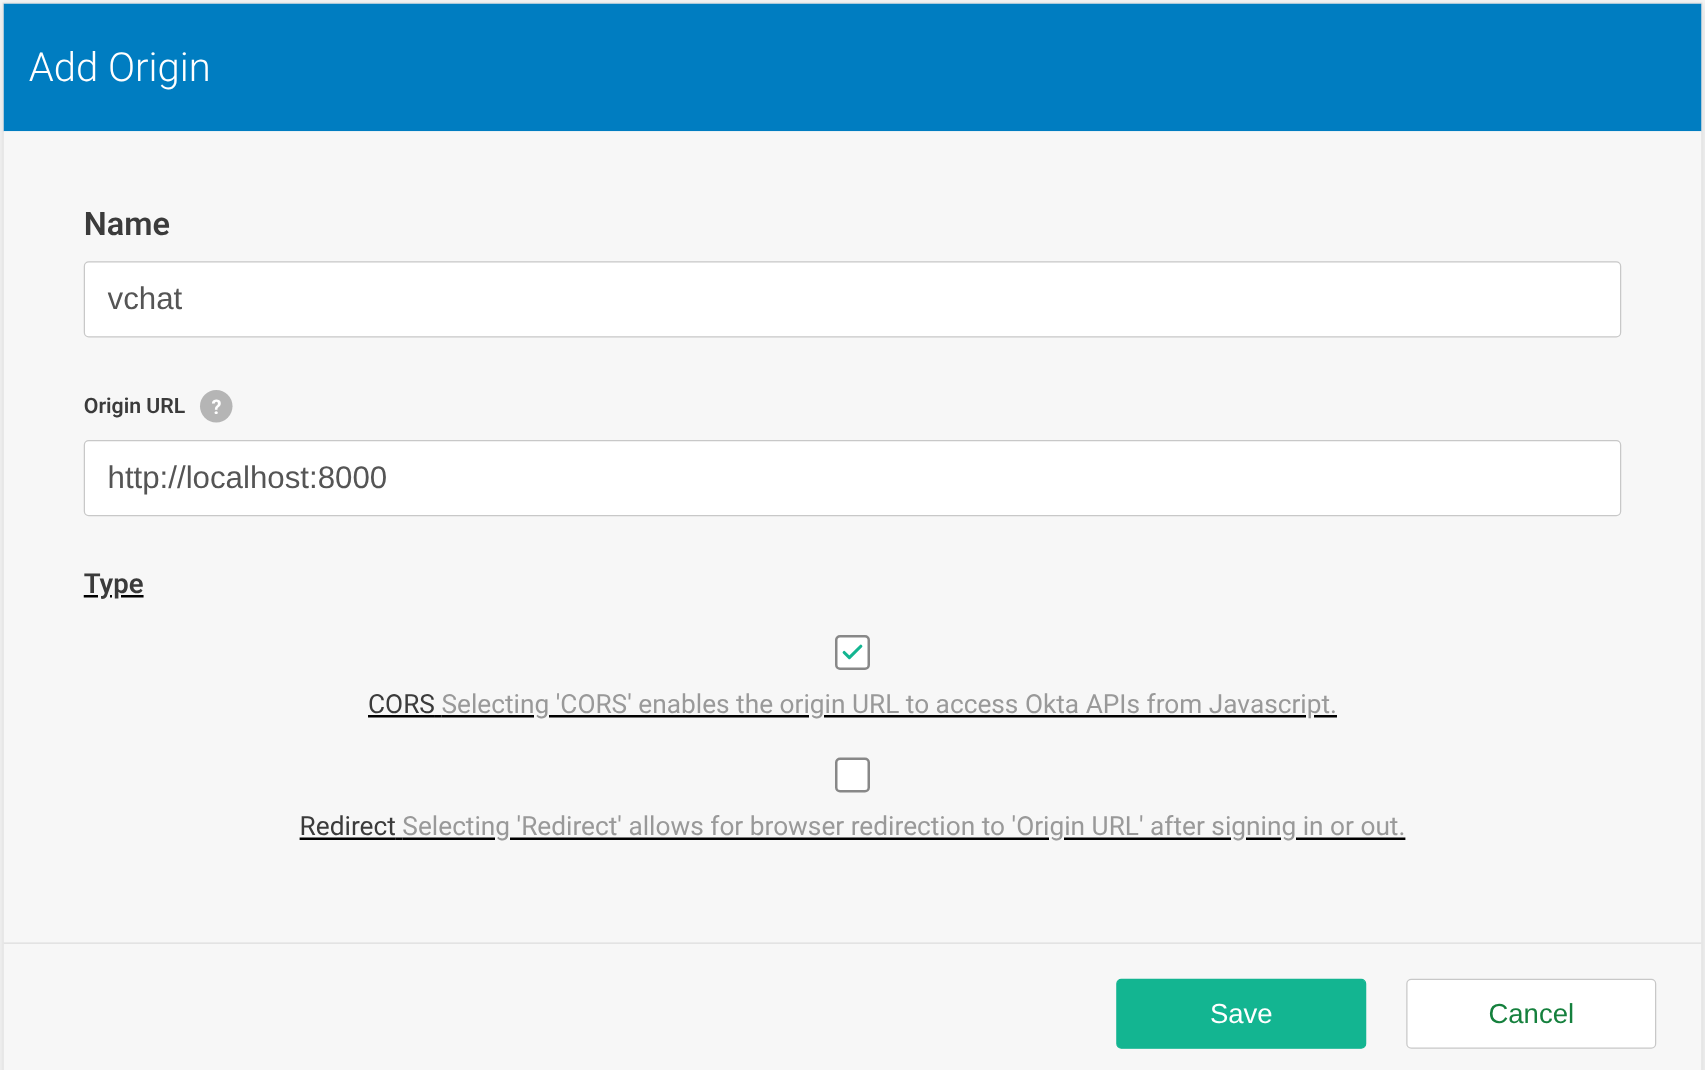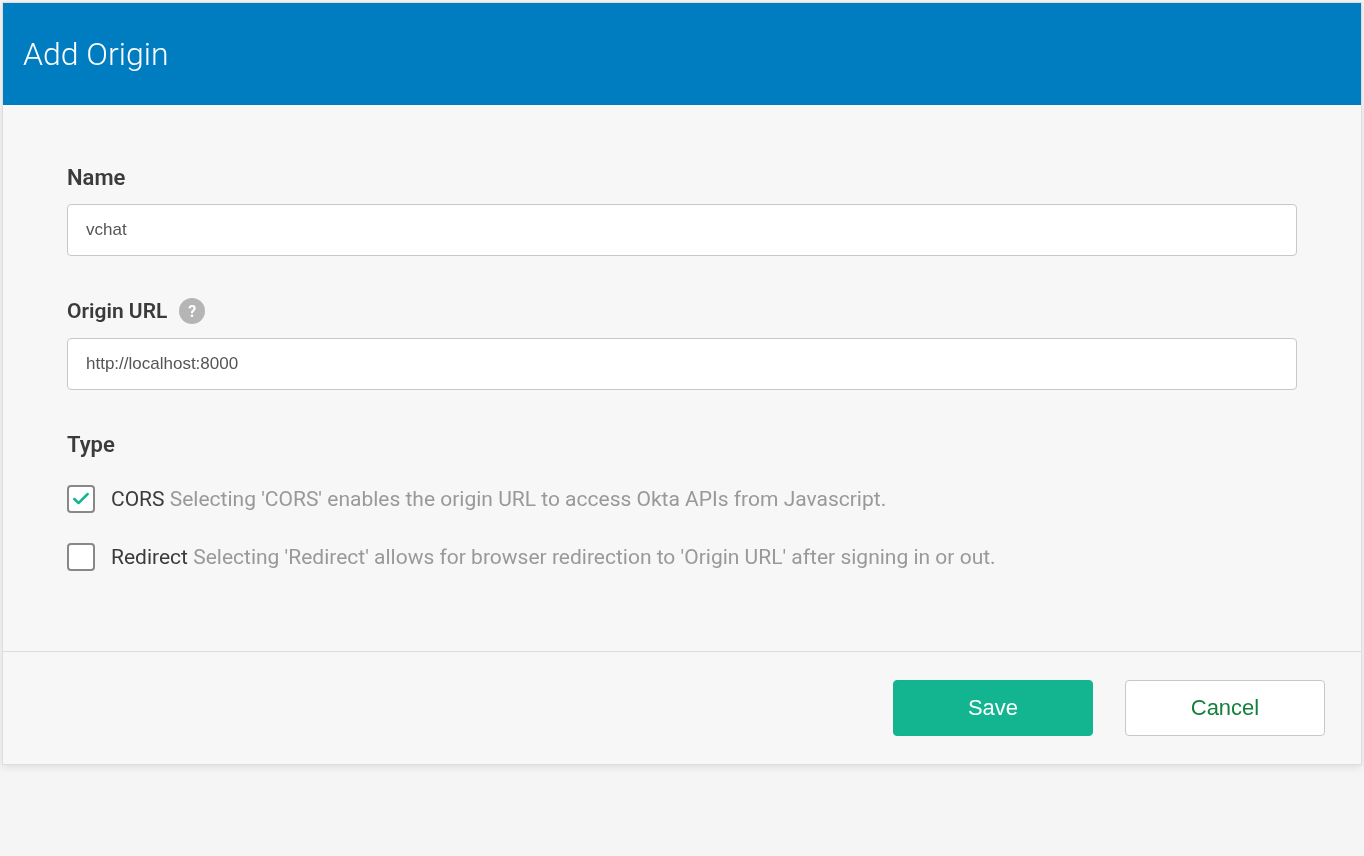--- a/index.html
+++ b/index.html
@@ -42,80 +42,82 @@
       background: #f7f7f7;
     }
     
     .form-group {
       margin-bottom: 42px;
     }
     
     .form-label {
       display: block;
       color: #3b3b3b;
-      font-size: 22px;
+      font-size: 26px;
       font-weight: 600;
       margin-bottom: 14px;
     }
     
     .form-label-row {
       display: flex;
       align-items: center;
       gap: 12px;
       margin-bottom: 14px;
     }
     
     .form-label-inline {
       color: #3b3b3b;
-      font-size: 21px;
+      font-size: 17px;
       font-weight: 600;
     }
     
     .help-icon {
       display: inline-flex;
       align-items: center;
       justify-content: center;
       width: 26px;
       height: 26px;
       border-radius: 50%;
       background: #b5b5b5;
       color: #ffffff;
       font-size: 16px;
       font-weight: 700;
       cursor: pointer;
     }
     
     .form-input {
       width: 100%;
       padding: 15px 18px;
-      font-size: 17px;
+      font-size: 25px;
       color: #555;
       background: #ffffff;
       border: 1px solid #c8c8c8;
       border-radius: 4px;
       outline: none;
     }
     
     .type-section {
       margin-top: 8px;
+      text-decoration: underline;
     }
     
     .type-label {
       color: #3b3b3b;
       font-size: 22px;
       font-weight: 600;
       margin-bottom: 28px;
       display: block;
     }
     
     .checkbox-row {
       display: flex;
       align-items: center;
       gap: 16px;
       margin-bottom: 30px;
+      flex-direction: column;
     }
     
     .checkbox {
       width: 28px;
       height: 28px;
       border: 2px solid #888;
       border-radius: 4px;
       background: #ffffff;
       display: flex;
       align-items: center;

